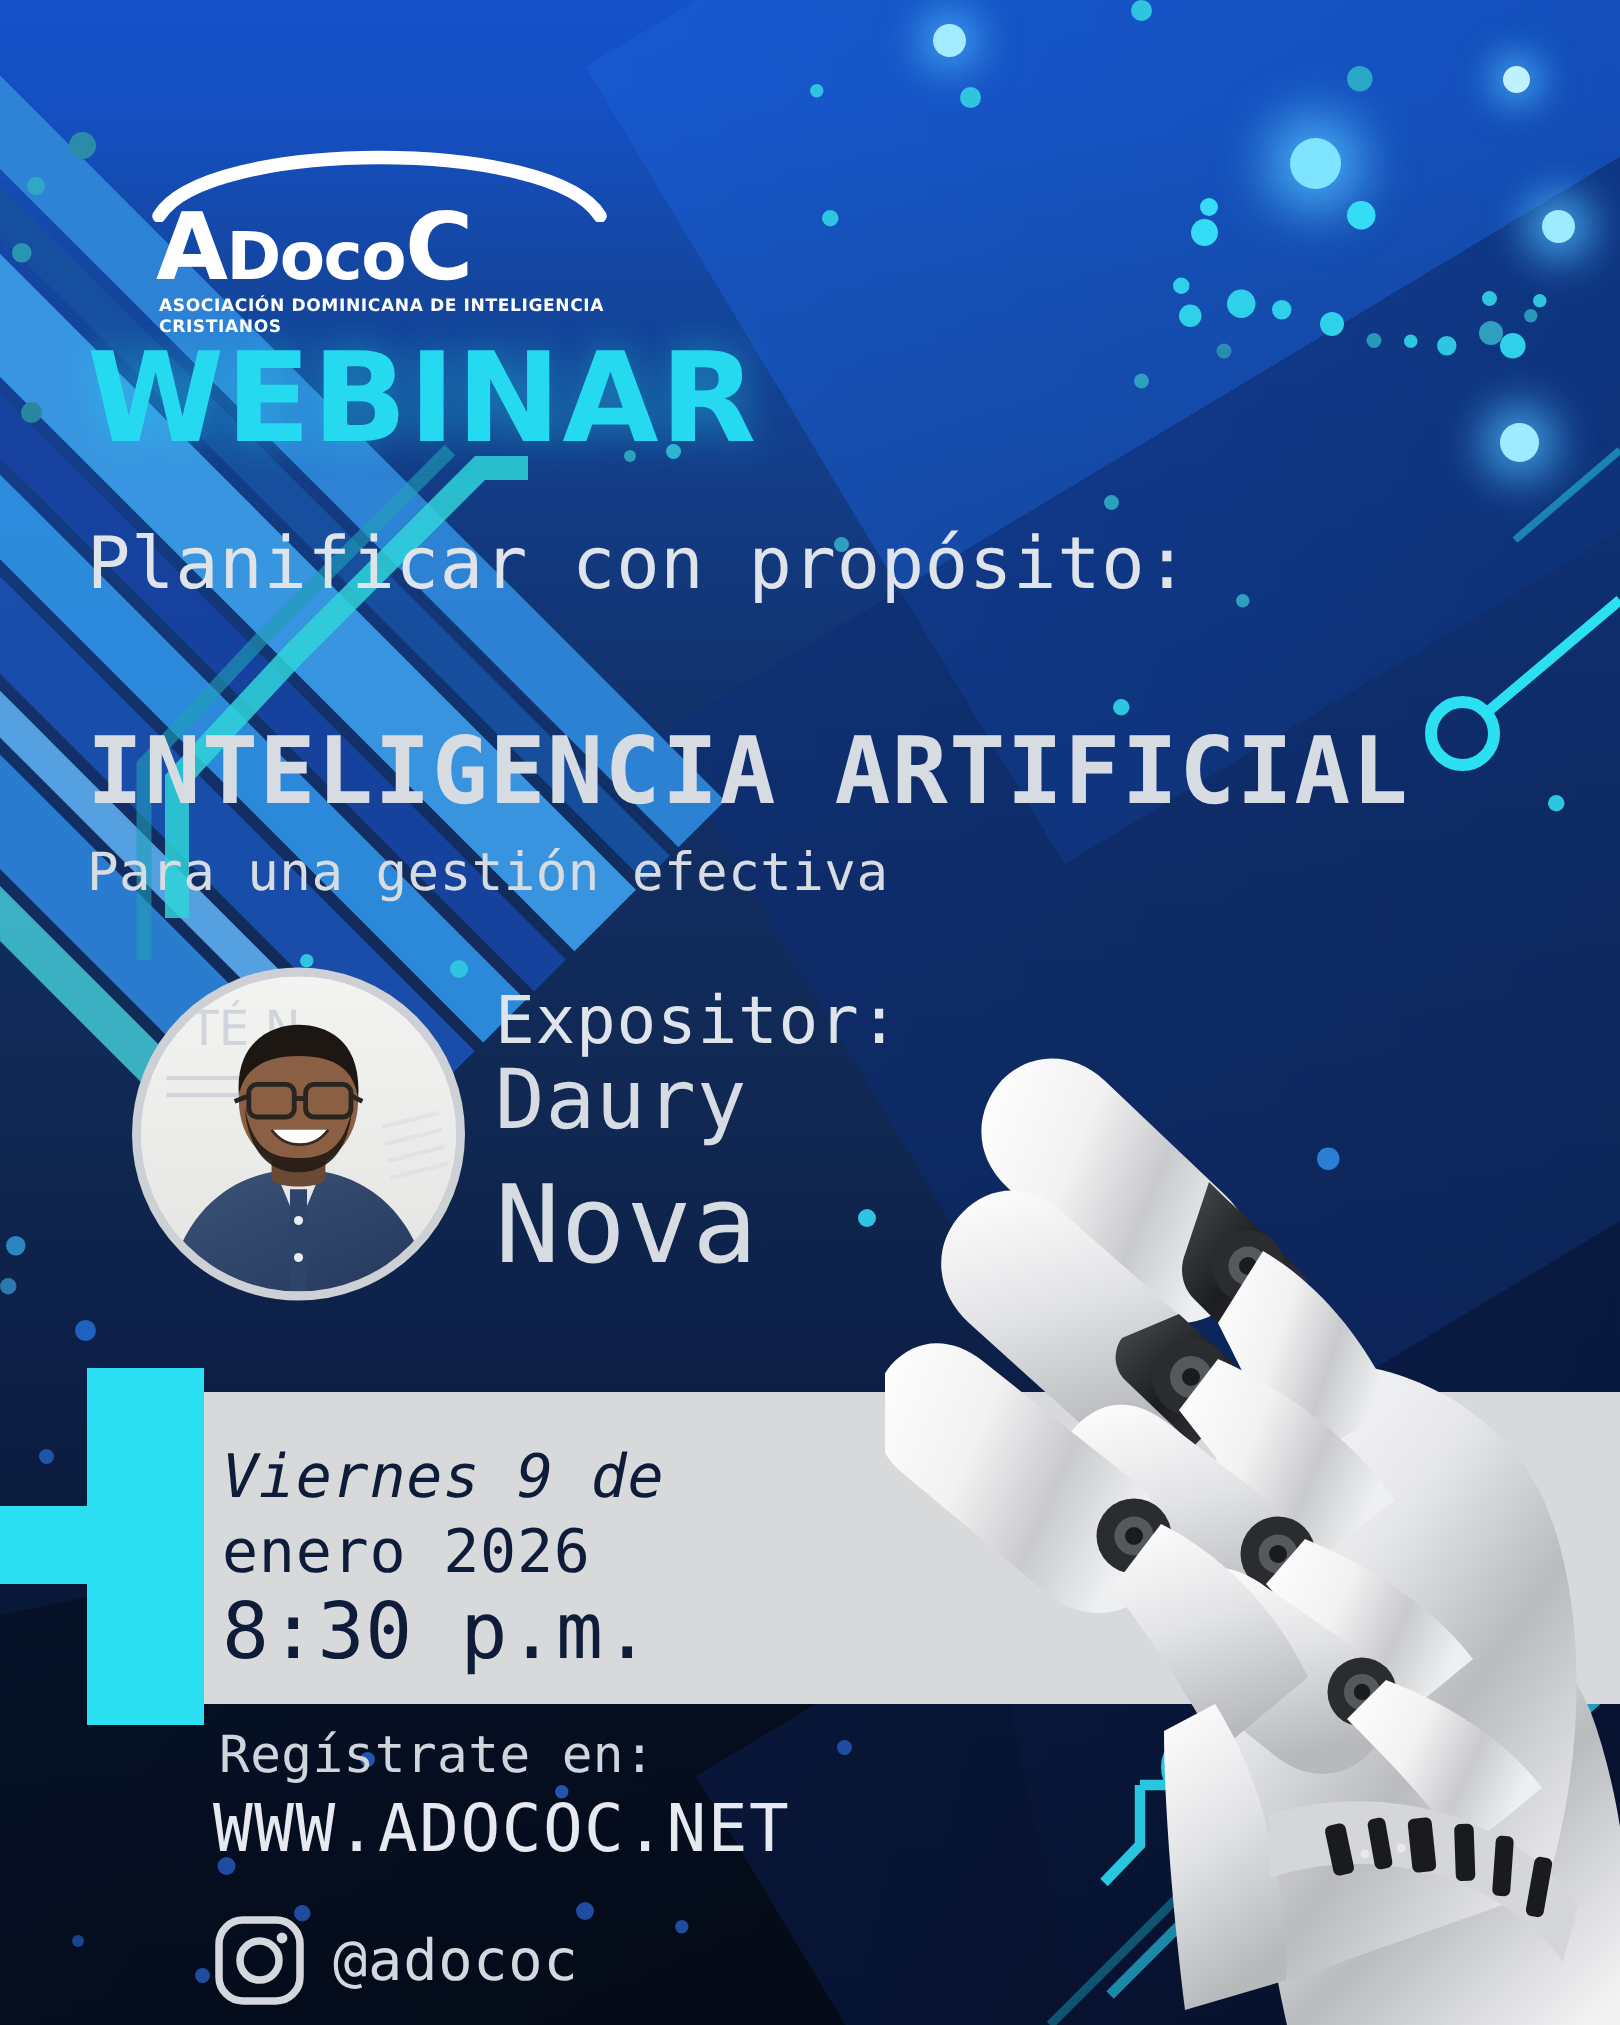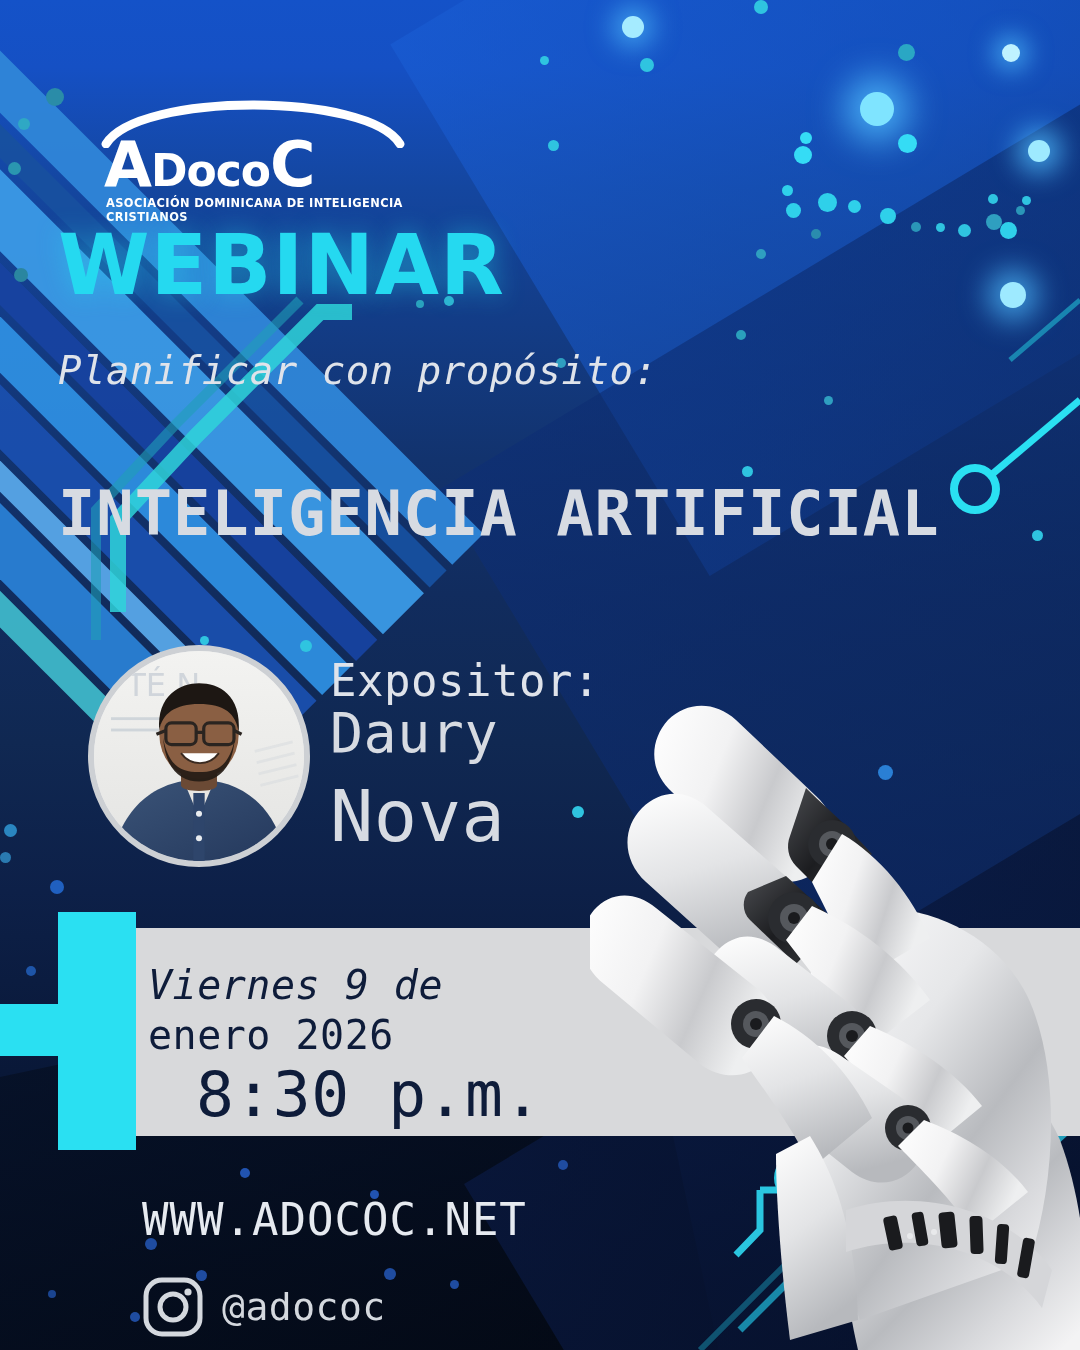--- a/index.html
+++ b/index.html
@@ -50,22 +50,22 @@
   .logo-word .sm{font-size:44px;}
   .logo-tag{font-family:"DejaVu Sans","Liberation Sans",sans-serif;
     font-weight:bold;font-size:11.4px;letter-spacing:.4px;color:#ffffff;
     margin-left:8px;margin-top:3px;}
 
   
   .webinar{position:absolute;left:58px;top:224px;
     font-family:"DejaVu Sans","Liberation Sans",sans-serif;
     font-weight:bold;font-size:83px;letter-spacing:1px;color:#25d9f0;
     text-shadow:0 0 26px rgba(37,217,240,.45);line-height:1;}
-  .sub1{position:absolute;left:58px;top:348px;font-size:39px;color:#dfe3ea;
-    letter-spacing:.5px;font-style:italic;}
+  .sub1{position:absolute;left:58px;top:348px;font-size:48px;color:#dfe3ea;
+    letter-spacing:.5px;}
   .title1{position:absolute;left:58px;top:410px;font-size:62px;font-weight:bold;
     color:#d7dbe2;letter-spacing:1px;line-height:1.02;}
   .title2{position:absolute;left:58px;top:482px;font-size:62px;font-weight:bold;
     color:#d7dbe2;letter-spacing:1px;line-height:1.02;}
   .sub2{position:absolute;left:58px;top:562px;font-size:35px;color:#d7dbe2;
     letter-spacing:.3px;}
 
   
   .avatar{position:absolute;left:88px;top:645px;width:222px;height:222px;
     border-radius:50%;border:6px solid #cdd0d4;overflow:hidden;background:#e9eaec;}
@@ -81,22 +81,22 @@
   .bracket{position:absolute;left:58px;top:912px;width:78px;height:238px;
     background:#2ae0f2;}
   .bracket:before{content:"";position:absolute;left:-58px;top:92px;
     width:58px;height:52px;background:#2ae0f2;}
   .banner{position:absolute;left:136px;top:928px;width:944px;height:208px;
     background:#d8d9db;}
   .d-line1{position:absolute;left:148px;top:962px;font-size:40px;color:#0e1c3a;
     letter-spacing:.5px;font-style:italic;}
   .d-line2{position:absolute;left:148px;top:1012px;font-size:40px;color:#0e1c3a;
     letter-spacing:.5px;}
-  .d-line3{position:absolute;left:148px;top:1058px;font-size:63px;color:#0e1c3a;
-    letter-spacing:.5px;margin-left:48px;}
+  .d-line3{position:absolute;left:148px;top:1058px;font-size:52px;color:#0e1c3a;
+    letter-spacing:.5px;}
 
   
   .reg-label{position:absolute;left:146px;top:1150px;font-size:34px;color:#cfd4dd;
     letter-spacing:.3px;}
   .reg-url{position:absolute;left:142px;top:1194px;font-size:44px;color:#e6eaf0;
     letter-spacing:1px;}
 
   .ig{position:absolute;left:142px;top:1276px;display:flex;align-items:center;gap:18px;}
   .ig svg{display:block;}
   .ig-handle{font-size:38px;color:#d4d8de;letter-spacing:.5px;}
@@ -213,20 +213,21 @@
     <svg class="logo-arc" viewBox="0 0 310 62">
       <path d="M 8 58 C 40 6 270 6 302 58" fill="none" stroke="#ffffff" stroke-width="9" stroke-linecap="round"></path>
     </svg>
     <div class="logo-word"><span>A</span><span class="sm">D</span><span class="sm">oco</span><span>C</span></div>
     <div class="logo-tag">ASOCIACIÓN DOMINICANA DE INTELIGENCIA CRISTIANOS</div>
   </div>
 
   <div class="webinar">WEBINAR</div>
   <div class="sub1">Planificar con propósito:</div>
   <div class="title2">INTELIGENCIA ARTIFICIAL</div>
+  <div class="sub2">Para una gestión efectiva</div>
 
   <div class="avatar">
     <svg viewBox="0 0 222 222">
       <defs>
         <linearGradient id="wallg" x1="0" y1="0" x2="0" y2="1">
           <stop offset="0" stop-color="#f3f3f1"></stop>
             <stop offset="1" stop-color="#e4e4e2"></stop>
         </linearGradient>
         <linearGradient id="shirtg" x1="0" y1="0" x2="1" y2="1">
           <stop offset="0" stop-color="#3b5478"></stop>
@@ -364,20 +365,21 @@
           <rect x="380" y="596" width="13" height="38" rx="4" transform="rotate(-2 386 615)"></rect>
           <rect x="406" y="604" width="12" height="40" rx="4" transform="rotate(4 412 624)"></rect>
           <rect x="430" y="618" width="12" height="40" rx="4" transform="rotate(10 436 638)"></rect>
         </g>
         <circle cx="320" cy="616" r="3" fill="#e8e9eb"></circle>
         <circle cx="344" cy="612" r="3" fill="#e8e9eb"></circle>
       </g>
     </svg>
   </div>
 
+  <div class="reg-label">Regístrate en:</div>
   <a class="reg-url" style="text-decoration:none;">WWW.ADOCOC.NET</a>
 
   <div class="ig">
     <svg width="62" height="62" viewBox="0 0 62 62">
       <rect x="4" y="4" width="54" height="54" rx="16" ry="16" fill="none" stroke="#d4d8de" stroke-width="5"></rect>
       <circle cx="31" cy="31" r="13" fill="none" stroke="#d4d8de" stroke-width="5"></circle>
       <circle cx="46" cy="16" r="3.6" fill="#d4d8de"></circle>
     </svg>
     <span class="ig-handle">@adococ</span>
   </div>

